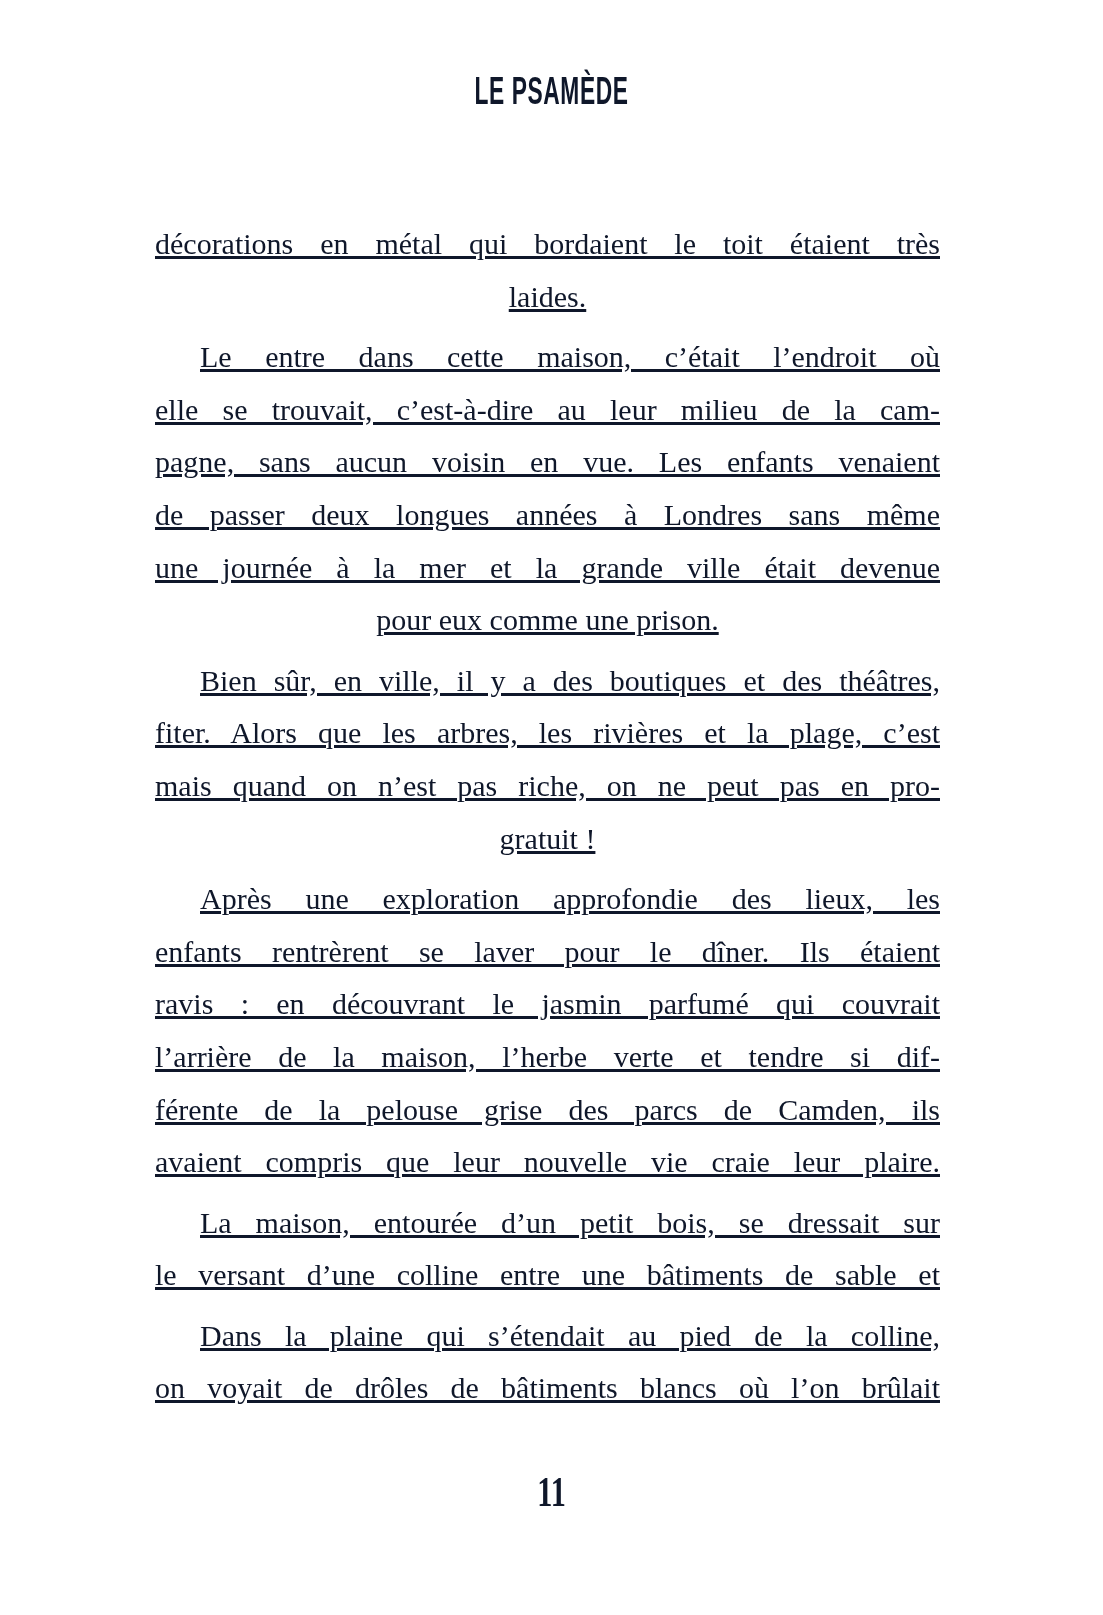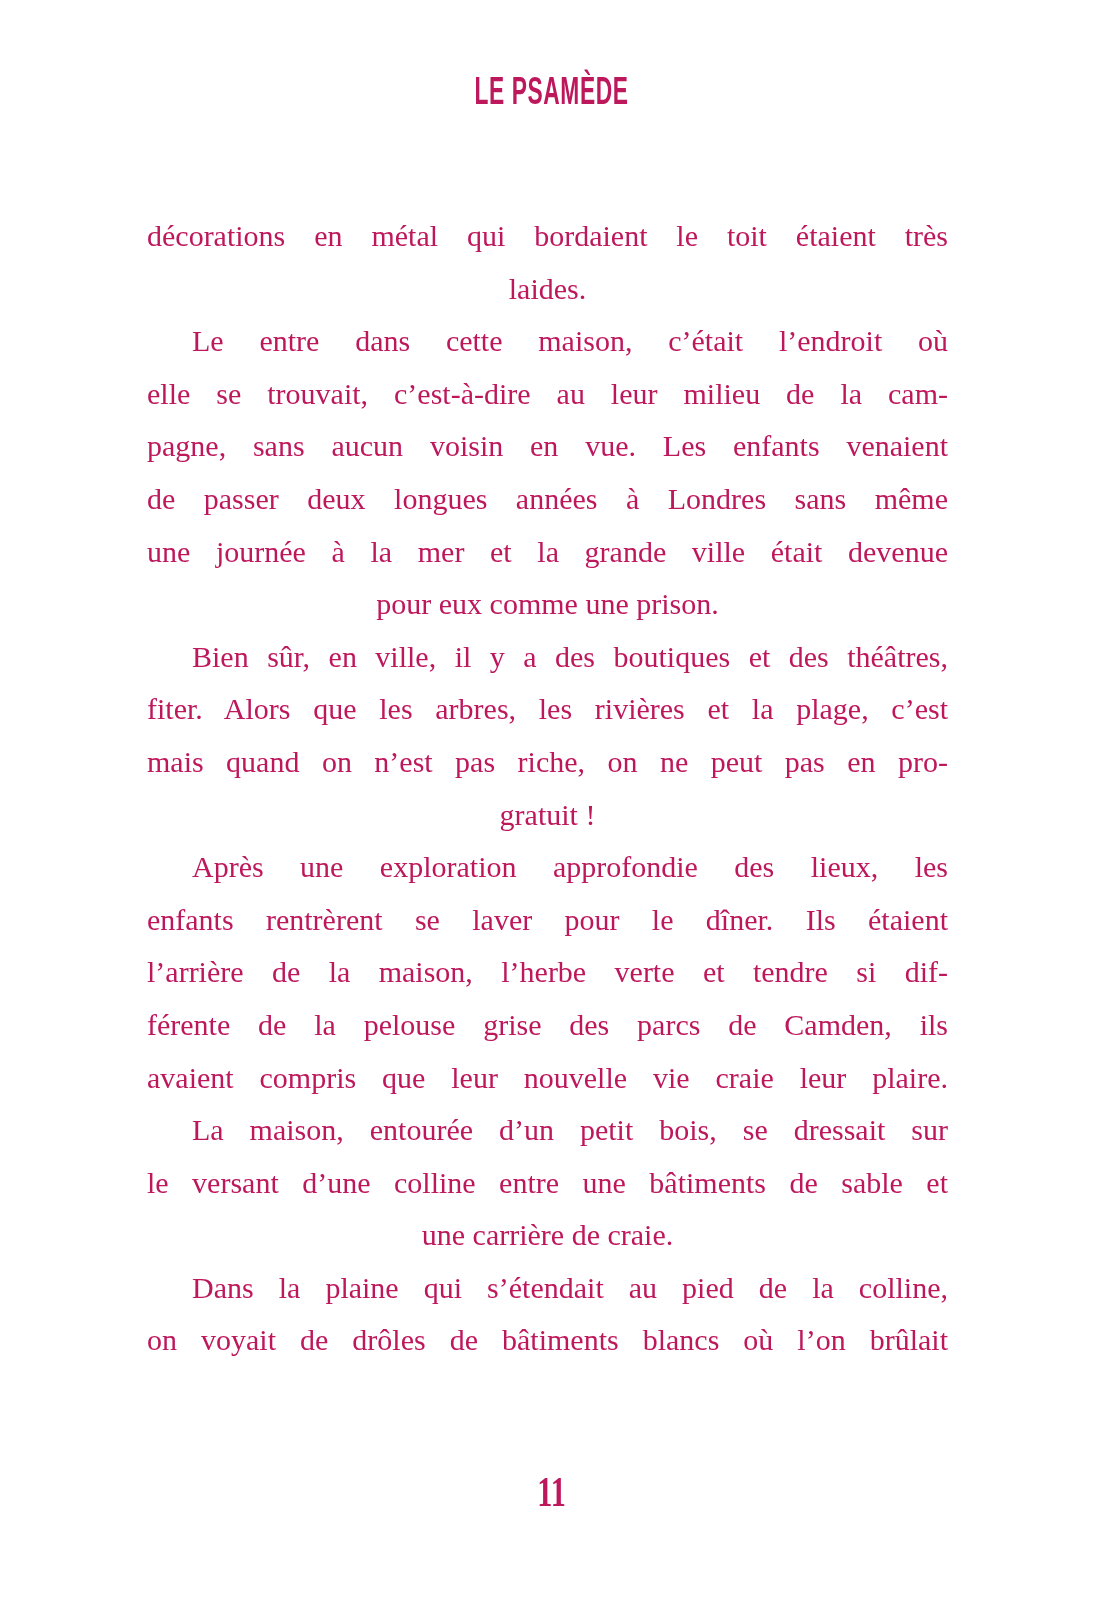--- a/index.html
+++ b/index.html
@@ -31,21 +31,22 @@
     transform-origin: 50% 50%;
     white-space: nowrap;
   }
   .body-text {
     position: absolute;
     top: 210px;
     left: 147px;
     width: 801px;
   }
   .para {
-    margin: 0;
+    margin: 8px;
+    text-decoration: underline;
   }
   .line {
     font-size: 30px;
     line-height: 52.6px;
     white-space: normal;
     text-align: center;
   }
   .line.just {
     text-align: justify;
     text-align-last: justify;
@@ -62,21 +63,21 @@
     font-family: "Liberation Serif", serif;
     font-weight: 700;
     font-size: 42px;
     transform: scaleX(0.72);
     transform-origin: 50% 50%;
   }
 </style>
 </head>
 <body>
 
-<div class="page" style="background: rgb(255, 255, 255); color: #be185d;">
+<div class="page" style="background: rgb(255, 255, 255); color: #0f172a;">
   <div class="running-header">LE PSAMÈDE</div>
 
   <div class="body-text">
       <div class="para">
         <div class="line just">décorations en métal qui bordaient le toit étaient très</div>
         <div class="line">laides.</div>
       </div>
       <div class="para">
         <div class="line just indent">Le entre dans cette maison, c’était l’endroit où</div>
         <div class="line just">elle se trouvait, c’est-à-dire au leur milieu de la cam-</div>
@@ -87,28 +88,28 @@
       </div>
       <div class="para">
         <div class="line just indent">Bien sûr, en ville, il y a des boutiques et des théâtres,</div>
         <div class="line just">fiter. Alors que les arbres, les rivières et la plage, c’est</div>
         <div class="line just">mais quand on n’est pas riche, on ne peut pas en pro-</div>
         <div class="line">gratuit !</div>
       </div>
       <div class="para">
         <div class="line just indent">Après une exploration approfondie des lieux, les</div>
         <div class="line just">enfants rentrèrent se laver pour le dîner. Ils étaient</div>
+        <div class="line just">ravis : en découvrant le jasmin parfumé qui couvrait</div>
         <div class="line just">l’arrière de la maison, l’herbe verte et tendre si dif-</div>
         <div class="line just">férente de la pelouse grise des parcs de Camden, ils</div>
         <div class="line just">avaient compris que leur nouvelle vie craie leur plaire.</div>
       </div>
       <div class="para">
         <div class="line just indent">La maison, entourée d’un petit bois, se dressait sur</div>
         <div class="line just">le versant d’une colline entre une bâtiments de sable et</div>
-        <div class="line">une carrière de craie.</div>
       </div>
       <div class="para">
         <div class="line just indent">Dans la plaine qui s’étendait au pied de la colline,</div>
         <div class="line just">on voyait de drôles de bâtiments blancs où l’on brûlait</div>
       </div>
     </div>
 
   <div class="page-number">11</div>
 </div>
 

